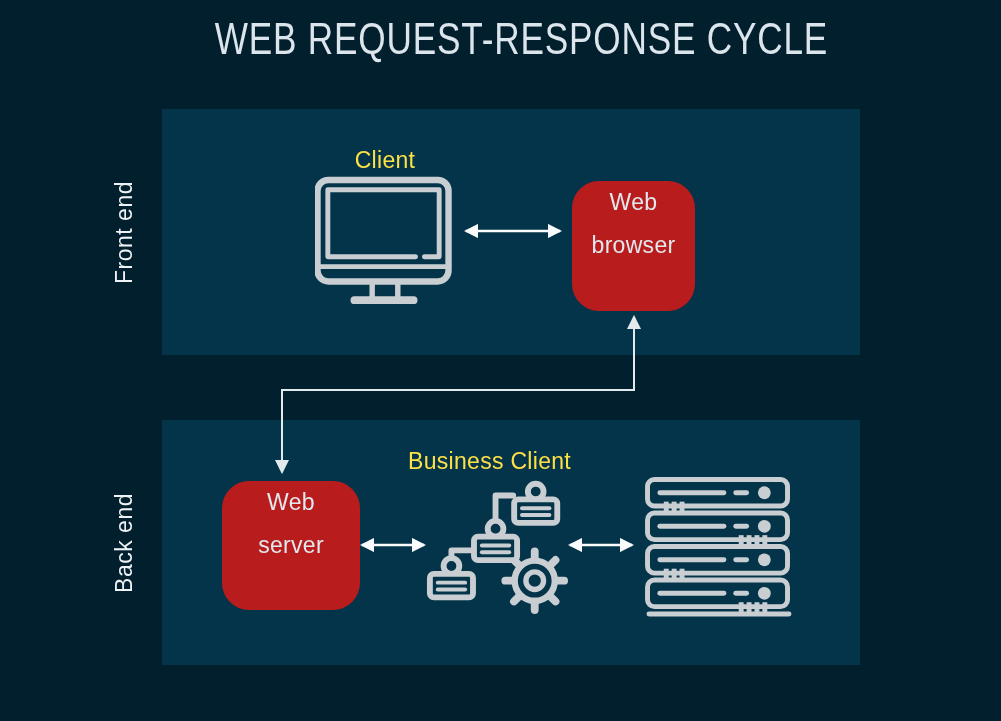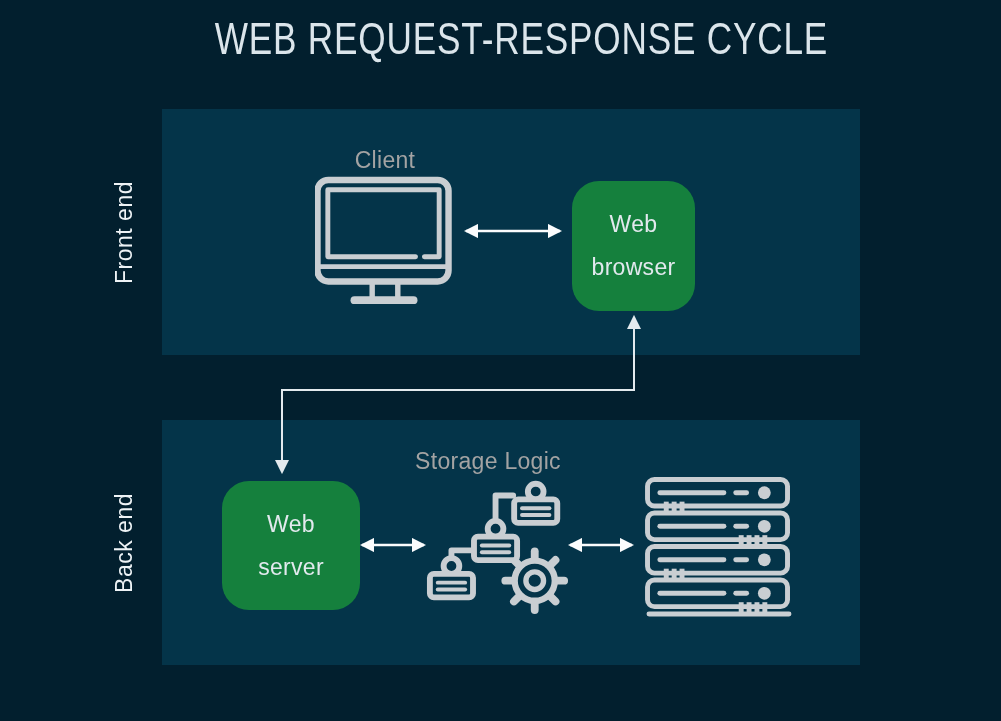--- a/index.html
+++ b/index.html
@@ -44,30 +44,30 @@
     writing-mode:vertical-rl;
     transform:rotate(180deg);
     font-size:23px;
     color:#eef3f6;
     letter-spacing:0.5px;
     white-space:nowrap;
   }
   .node-label {
     position:absolute;
     font-size:23px;
-    color:#a3a3a3;
+    color:#fde047;
     text-align:center;
     letter-spacing:0.3px;
     white-space:nowrap;
   }
   .node-box {
     position:absolute;
-    background:#15803d;
+    background:#b91c1c;
     border-radius:27px;
-    display:flex; align-items:center; justify-content:center;
+    display:flex; align-items:flex-start; justify-content:center;
     text-align:center;
     color:#e2e9ee;
     font-size:23px;
     line-height:1.85;
     letter-spacing:0.3px;
   }
   .node-box span { display:inline-block; width:96px; }
   .icon-svg { position:absolute; }
   .overlay {
     position:absolute; top:0; left:0;
@@ -107,21 +107,21 @@
   </svg>
 
   <div class="node-box" style="left:572px; top:181px; width:123px; height:130px;">
     <span>Web browser</span>
   </div>
 
   <div class="node-box" style="left:222px; top:481px; width:138px; height:129px;">
     <span>Web server</span>
   </div>
 
-  <div class="node-label" style="left:408px; top:448px; width:160px;">Storage Logic</div>
+  <div class="node-label" style="left:408px; top:448px; width:160px;">Business Client</div>
 
   <svg class="icon-svg" style="left:425px; top:468px;" width="145" height="147" viewBox="0 0 148 150">
     <g fill="none" stroke="#c9ced2" stroke-linecap="round" stroke-linejoin="round">
 
       <g>
         <g stroke-width="8">
           <line x1="112" y1="85" x2="112" y2="93"></line>
           <line x1="112" y1="137" x2="112" y2="145"></line>
           <line x1="82" y1="115" x2="90" y2="115"></line>
           <line x1="134" y1="115" x2="142" y2="115"></line>

